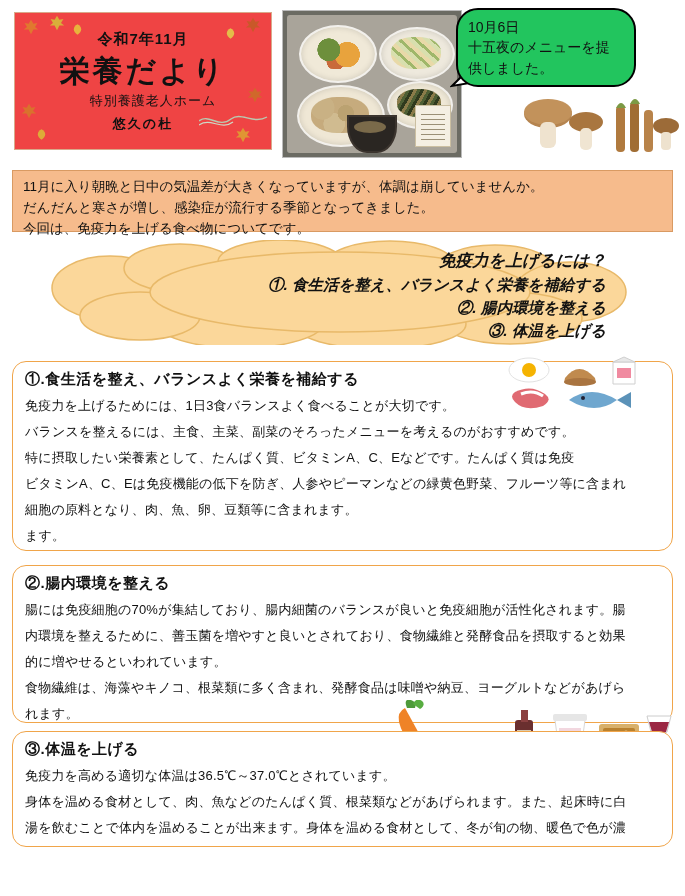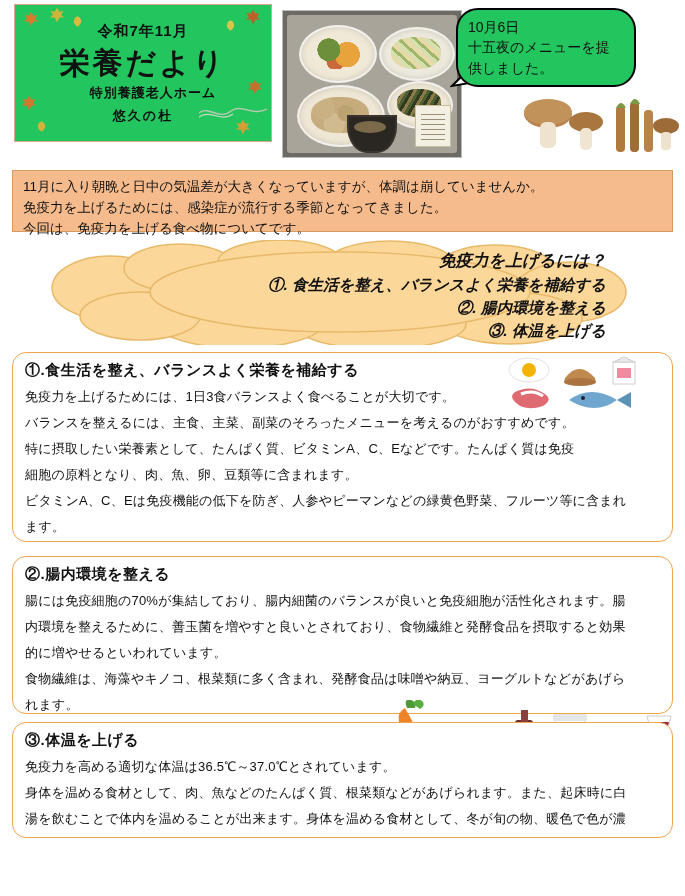--- a/index.html
+++ b/index.html
@@ -24,25 +24,25 @@
   
   .header {
     position: absolute;
     left: 0; top: 0;
     width: 685px;
     height: 168px;
   }
   .title-box {
     position: absolute;
     left: 14px;
-    top: 4px;
+    top: 12px;
     width: 258px;
     height: 138px;
     border: 1px solid #d9a98a;
-    background: #22c55e;
+    background: #ef4444;
     box-sizing: border-box;
     overflow: hidden;
   }
   .title-inner {
     position: absolute;
     left: 0; top: 0; right: 0; bottom: 0;
     display: flex;
     flex-direction: column;
     align-items: center;
     justify-content: center;
@@ -54,21 +54,21 @@
     letter-spacing: 1px;
   }
   .t-main {
     font-size: 30px;
     font-weight: bold;
     letter-spacing: 3px;
     line-height: 1.1;
   }
   .t-sub1 {
     font-size: 13px;
-    font-weight: bold;
+    font-weight: normal;
     letter-spacing: 1px;
     padding-left: 20px;
   }
   .t-sub2 {
     font-size: 13px;
     font-weight: bold;
     letter-spacing: 2px;
   }
   
   .leaf {
@@ -239,20 +239,21 @@
   
   .card {
     position: absolute;
     left: 12px;
     width: 661px;
     border: 1px solid #f0a54a;
     border-radius: 14px;
     box-sizing: border-box;
     background: #fff;
     padding: 8px 12px 10px 12px;
+    margin-top: 9px;
   }
   .card h2 {
     margin: 0 0 6px 0;
     font-size: 15px;
     font-weight: bold;
     letter-spacing: .5px;
   }
   .card p {
     margin: 0 0 4px 0;
     font-size: 13px;
@@ -362,21 +363,21 @@
       </g>
       <g>
         <ellipse cx="146" cy="34" rx="13" ry="8" fill="#9c6b38"></ellipse>
         <rect x="141" y="40" width="10" height="18" rx="4" fill="#eee2ce"></rect>
       </g>
     </svg>
   </div>
 
   <div class="intro">
     <div>11月に入り朝晩と日中の気温差が大きくなっていますが、体調は崩していませんか。</div>
-    <div>免疫力を上げるためには、感染症が流行する季節となってきました。</div>
+    <div>だんだんと寒さが増し、感染症が流行する季節となってきました。</div>
     <div>今回は、免疫力を上げる食べ物についてです。</div>
   </div>
 
   <div class="cloud-wrap">
     <svg width="600" height="105" viewBox="0 0 600 105">
       <g fill="#fbd79a" stroke="#e8b969" stroke-width="1.5">
         <ellipse cx="70" cy="48" rx="58" ry="32"></ellipse>
         <ellipse cx="140" cy="28" rx="56" ry="24"></ellipse>
         <ellipse cx="240" cy="22" rx="62" ry="22"></ellipse>
         <ellipse cx="350" cy="24" rx="64" ry="23"></ellipse>
@@ -395,22 +396,22 @@
       <div>②. 腸内環境を整える</div>
       <div>③. 体温を上げる</div>
     </div>
   </div>
 
   <div class="card" id="card1">
     <h2>①.食生活を整え、バランスよく栄養を補給する</h2>
     <p>免疫力を上げるためには、1日3食バランスよく食べることが大切です。</p>
     <p>バランスを整えるには、主食、主菜、副菜のそろったメニューを考えるのがおすすめです。</p>
     <p>特に摂取したい栄養素として、たんぱく質、ビタミンA、C、Eなどです。たんぱく質は免疫</p>
+    <p>ビタミンA、C、Eは免疫機能の低下を防ぎ、人参やピーマンなどの緑黄色野菜、フルーツ等に含まれ</p>
     <p>細胞の原料となり、肉、魚、卵、豆類等に含まれます。</p>
-    <p>ビタミンA、C、Eは免疫機能の低下を防ぎ、人参やピーマンなどの緑黄色野菜、フルーツ等に含まれ</p>
     <p>ます。</p>
   </div>
 
   <svg class="clip clip1" viewBox="0 0 170 54">
     <g>
       <ellipse cx="22" cy="14" rx="20" ry="12" fill="#ffffff" stroke="#e2e2e2"></ellipse>
       <circle cx="22" cy="14" r="7" fill="#f5b301"></circle>
     </g>
     <g>
       <path d="M58 22 q14 -18 30 0 q2 6 -3 6 h-24 q-5 0 -3 -6Z" fill="#c08a4e"></path>

